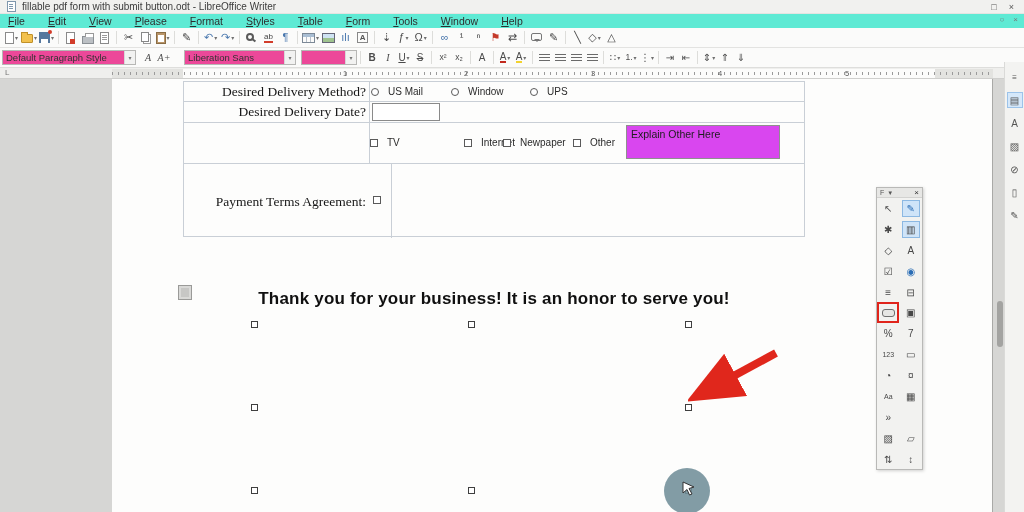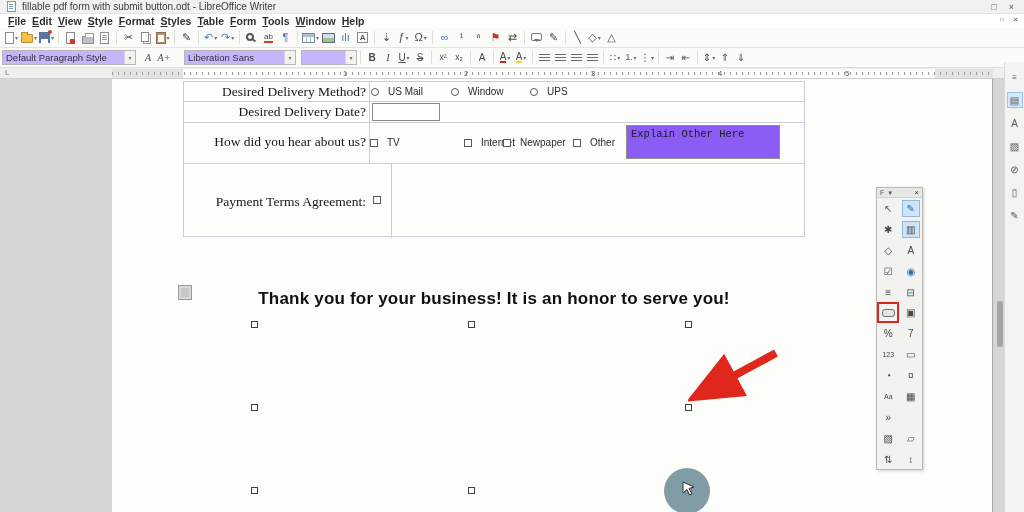--- a/index.html
+++ b/index.html
@@ -7,37 +7,37 @@
   #app{position:relative;width:1024px;height:512px;background:#d6d6d4;overflow:hidden;
        font-family:"Liberation Sans",sans-serif;-webkit-font-smoothing:antialiased;}
   
   .titlebar{position:absolute;left:0;top:0;width:1024px;height:14px;background:#f1f1ef;
     display:flex;align-items:center;font-size:10px;color:#3c3c3c;border-bottom:1px solid #e4e4e2;}
   .appicon{width:9px;height:11px;margin:0 6px 0 7px;background:#fff;border:1px solid #7f97ad;position:relative;}
   .appicon::after{content:'';position:absolute;left:1px;top:2px;width:4px;height:1px;background:#7f97ad;box-shadow:0 2px 0 #7f97ad,0 4px 0 #7f97ad;}
   .winbtns{margin-left:auto;display:flex;align-items:center;gap:12px;padding-right:10px;color:#555;}
   .winbtn{font-size:9px;line-height:10px;cursor:default;}
   
-  .menubar{position:absolute;left:0;top:14px;width:1024px;height:14px;background:#ffffff;
-    display:flex;align-items:center;gap:6px;padding-left:8px;font-size:10.5px;color:#2e2e2e;font-weight:bold;}
+  .menubar{position:absolute;left:0;top:14px;width:1024px;height:14px;background:#5eead4;
+    display:flex;align-items:center;gap:23px;padding-left:8px;font-size:10.5px;color:#2e2e2e;}
   .mi{display:inline-block;}
   .mi::first-letter{text-decoration:underline;}
   .docbtns{position:absolute;right:6px;top:1px;display:flex;gap:9px;align-items:center;color:#777;font-size:8px;}
   
   .stdbar{position:absolute;left:0;top:28px;width:1024px;height:20px;background:#fbfbfa;
     display:flex;align-items:center;padding-left:3px;border-bottom:1px solid #e3e3e1;}
   .tbi{height:18px;min-width:17px;display:flex;align-items:center;justify-content:center;gap:1px;
     padding:0 1px;color:#4b4b4b;font-size:11px;}
   .g{display:inline-block;line-height:1;}
   .dd{font-size:6px;color:#707070;}
   .sep{width:1px;height:13px;background:#ddddda;margin:0 3px;}
   .blue{color:#4a78ae;} .red{color:#c43a2a;} .gold{color:#c89020;}
   .fmtbar{position:absolute;left:0;top:48px;width:1024px;height:20px;background:#fbfbfa;
     display:flex;align-items:center;padding-left:2px;border-bottom:1px solid #dededc;}
-  .combo{height:15px;border:1px solid #b7b7b5;background:#c4b5fd;display:flex;align-items:center;
+  .combo{height:15px;border:1px solid #b7b7b5;background:#ec4899;display:flex;align-items:center;
     font-size:9.5px;color:#333;padding-left:3px;}
   .combo .ar{margin-left:auto;width:11px;height:100%;border-left:1px solid #d8d8d8;background:#f2f2f1;
     display:flex;align-items:center;justify-content:center;font-size:6px;color:#777;}
   .fbtn{height:17px;min-width:16px;display:flex;align-items:center;justify-content:center;gap:1px;
     font-size:10px;color:#4b4b4b;padding:0 1px;}
   .b-b{font-weight:700;} .b-i{font-style:italic;font-family:"Liberation Serif",serif;}
   .b-u{text-decoration:underline;} .b-s{text-decoration:line-through;}
   .b-fc{border-bottom:2px solid #c22a1e;line-height:9px;}
   .b-hl{border-bottom:2px solid #f2d22e;line-height:9px;}
   .al{width:11px;height:8px;background:repeating-linear-gradient(#6a6a6a 0 1px,transparent 1px 3px);}
@@ -57,21 +57,21 @@
   .ftable{position:absolute;left:71px;top:2px;width:622px;height:156px;border:1px solid #c9cfd6;}
   .hline{position:absolute;left:0;width:100%;height:1px;background:#c9cfd6;}
   .vline{position:absolute;width:1px;background:#c9cfd6;}
   .flabel{position:absolute;left:0;width:182px;text-align:right;font-family:"Liberation Serif",serif;
     font-size:13.5px;color:#161616;}
   .ropt{position:absolute;display:flex;align-items:center;gap:9px;font-size:10px;color:#2b2b2b;}
   .rdot{width:8px;height:8px;border:1px solid #5a5a5a;border-radius:50%;background:#fff;}
   .cbox{width:8px;height:8px;border:1px solid #5a5a5a;background:#fff;}
   .dateinput{position:absolute;left:188px;top:21px;width:68px;height:18px;border:1px solid #8a8a8a;background:#fff;}
   .explain{position:absolute;left:442px;top:43px;width:154px;height:34px;border:1px solid #8f8f8f;
-    background:#8b5cf6;font-size:10.5px;color:#1d1d1d;padding:2px 4px;font-family:Liberation Mono, monospace;}
+    background:#d946ef;font-size:10.5px;color:#1d1d1d;padding:2px 4px;}
   .agree{position:absolute;left:213px;top:82px;width:408px;font-family:"Liberation Serif",serif;
     font-size:13.2px;line-height:19px;color:#161616;}
   
   .heading{position:absolute;left:71px;top:210px;width:622px;text-align:center;
     font-size:17px;font-weight:700;color:#101010;letter-spacing:.2px;}
   .anchor{position:absolute;left:66px;top:206px;width:14px;height:15px;background:#c7c7c5;
     border:1px solid #9a9a98;box-shadow:inset 0 0 0 2px #d9d9d7;}
   
   .pushbtn{position:absolute;left:142px;top:245px;width:434px;height:166px;background:#ebebea;
     border:1px solid #9b9b99;display:flex;align-items:center;justify-content:center;
@@ -138,21 +138,21 @@
     <span class="winbtns">
       <span class="winbtn">□</span>
       <span class="winbtn">×</span>
     </span>
   </div>
 
   <div class="menubar">
     <span class="mi">File</span>
     <span class="mi">Edit</span>
     <span class="mi">View</span>
-    <span class="mi">Style</span>
+    <span class="mi">Please</span>
     <span class="mi">Format</span>
     <span class="mi">Styles</span>
     <span class="mi">Table</span>
     <span class="mi">Form</span>
     <span class="mi">Tools</span>
     <span class="mi">Window</span>
     <span class="mi">Help</span>
     <span class="docbtns">
       <span>○</span>
       <span>×</span>
@@ -410,21 +410,20 @@
           <span>Window</span>
         </span>
         <span class="ropt" style="left:346px;top:4px;">
           <span class="rdot"></span>
           <span>UPS</span>
         </span>
 
         <div class="flabel" style="top:22px;">Desired Delivery Date?</div>
         <div class="dateinput"></div>
 
-        <div class="flabel" style="top:52px;">How did you hear about us?</div>
         <span class="ropt" style="left:186px;top:55px;">
           <span class="cbox"></span>
           <span>TV</span>
         </span>
         <span class="ropt" style="left:240px;top:55px;margin-left:40px;">
           <span class="cbox"></span>
           <span>Internet</span>
         </span>
         <span class="ropt" style="left:319px;top:55px;">
           <span class="cbox"></span>

